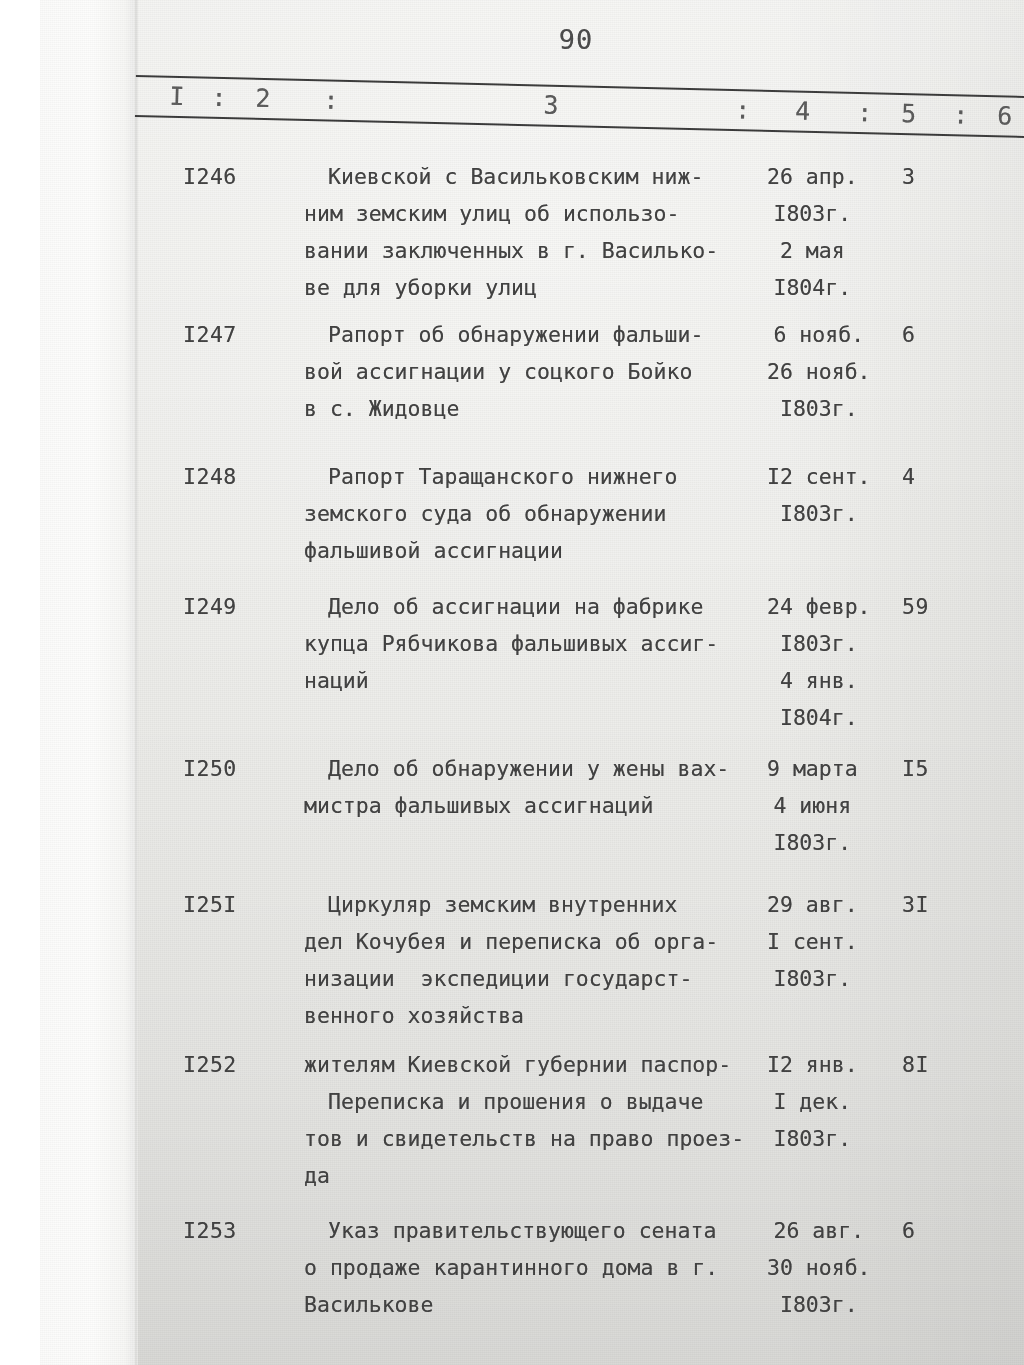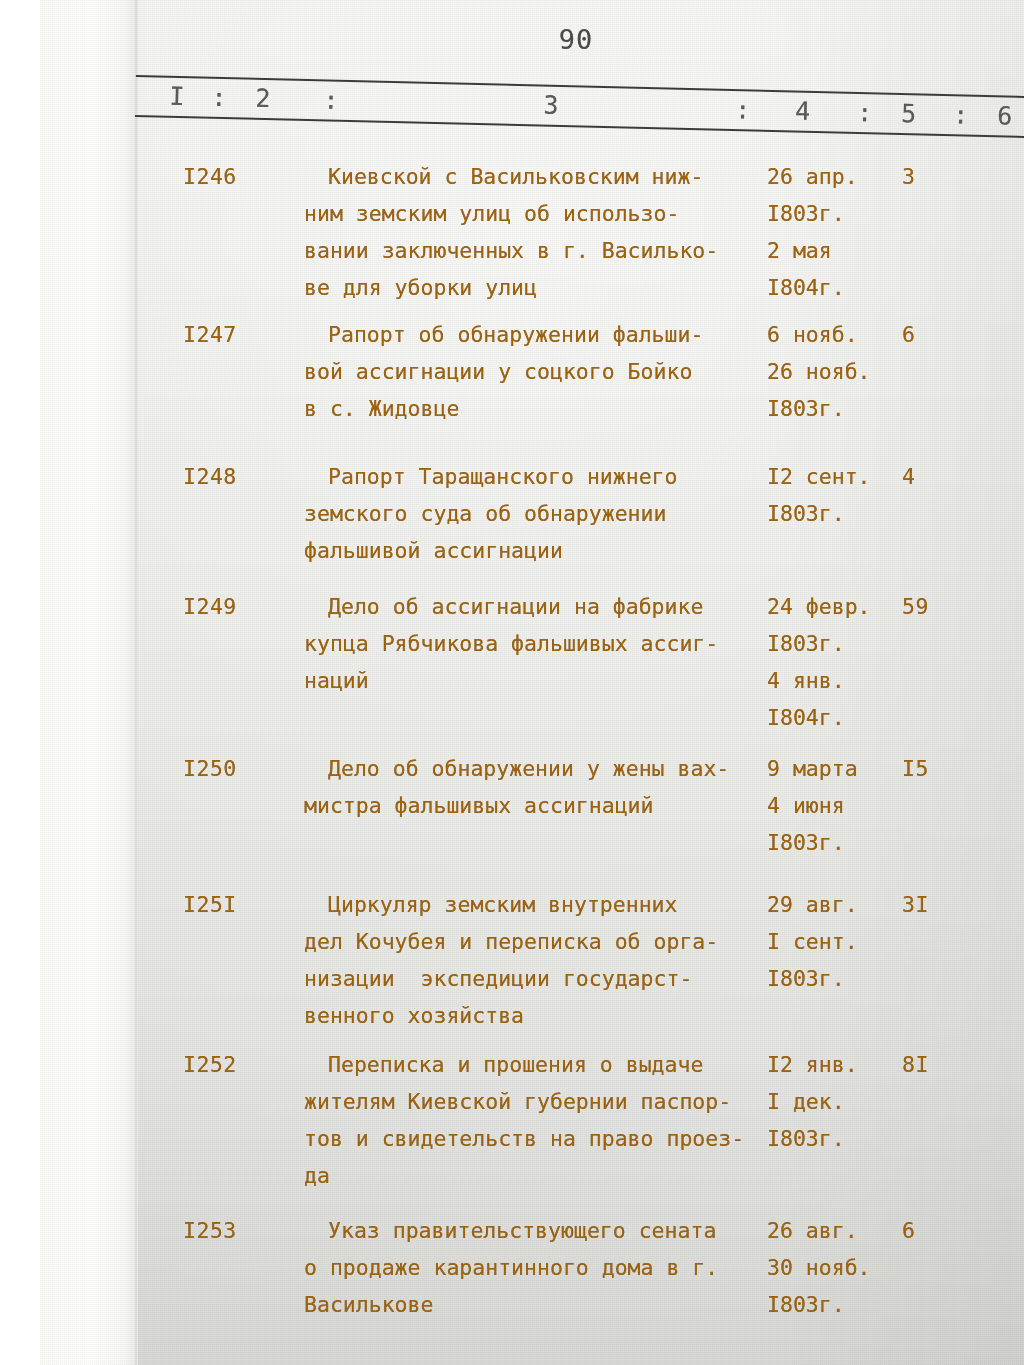--- a/index.html
+++ b/index.html
@@ -129,28 +129,28 @@
     position: absolute;
     left: 0;
     width: 1024px;
   }
   .cell {
     position: absolute;
     top: 0;
     font-size: 21.5px;
     line-height: 37px;
     white-space: pre;
-    color: #a16207;
+    color: #404040;
   }
   .c-id    { left: 143px; letter-spacing: .5px; }
   .c-desc  { left: 264px; }
   .c-desc .line { display: block; white-space: pre; }
   .c-desc .line.first { padding-left: 24px; }
   .c-date  { left: 727px; }
-  .c-date .line { display: block; white-space: pre; }
+  .c-date .line { display: block; white-space: pre; text-align: center; }
   .c-count { left: 862px; letter-spacing: .5px; }
 
   
   .content { text-shadow: 0 0 0.6px rgba(40,40,40,0.45); }
 </style>
 </head>
 <body>
 
 <div class="scan">
   <div class="paper"></div>
@@ -212,21 +212,21 @@
           <div class="cell c-count">I5</div>
         </div>
         <div class="entry" style="top: 886px;">
           <div class="cell c-id">I25I</div>
           <div class="cell c-desc"><span class="line first">Циркуляр земским внутренних</span><span class="line">дел Кочубея и переписка об орга-</span><span class="line">низации  экспедиции государст-</span><span class="line">венного хозяйства</span></div>
           <div class="cell c-date"><span class="line">29 авг.</span><span class="line">I сент.</span><span class="line">I803г.</span></div>
           <div class="cell c-count">3I</div>
         </div>
         <div class="entry" style="top: 1046px;">
           <div class="cell c-id">I252</div>
-          <div class="cell c-desc"><span class="line first">Переписка и прошения о выдаче</span><span class="line">жителям Киевской губернии паспор-</span><span class="line">тов и свидетельств на право проез-</span><span class="line">да</span></div>
+          <div class="cell c-desc"><span class="line">жителям Киевской губернии паспор-</span><span class="line first">Переписка и прошения о выдаче</span><span class="line">тов и свидетельств на право проез-</span><span class="line">да</span></div>
           <div class="cell c-date"><span class="line">I2 янв.</span><span class="line">I дек.</span><span class="line">I803г.</span></div>
           <div class="cell c-count">8I</div>
         </div>
         <div class="entry" style="top: 1212px;">
           <div class="cell c-id">I253</div>
           <div class="cell c-desc"><span class="line first">Указ правительствующего сената</span><span class="line">о продаже карантинного дома в г.</span><span class="line">Василькове</span></div>
           <div class="cell c-date"><span class="line">26 авг.</span><span class="line">30 нояб.</span><span class="line">I803г.</span></div>
           <div class="cell c-count">6</div>
         </div>
       </div>

